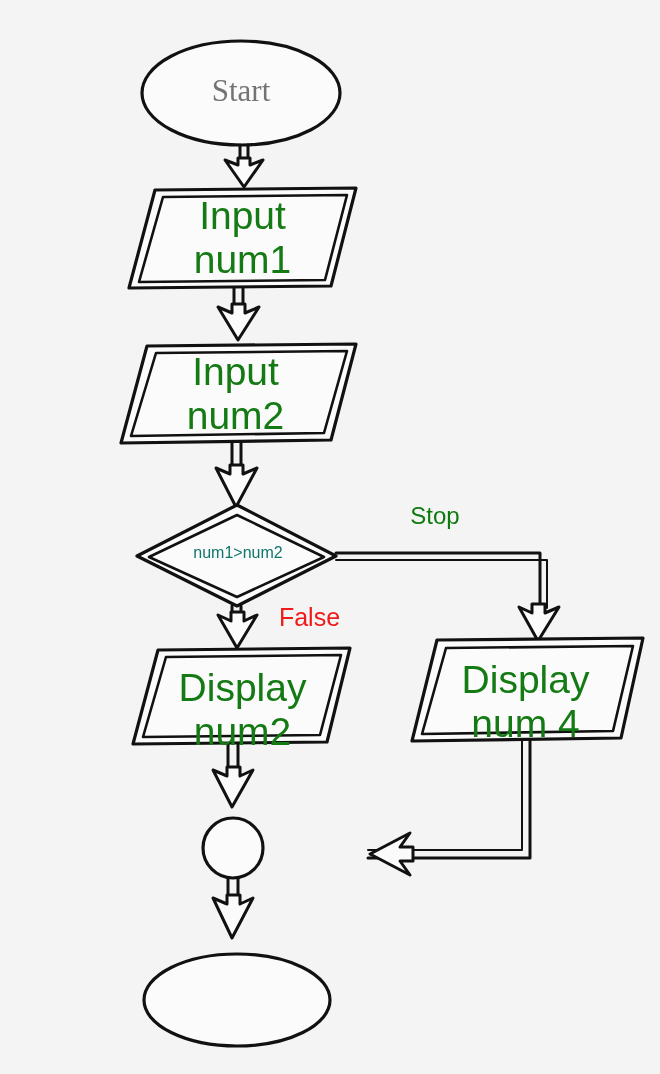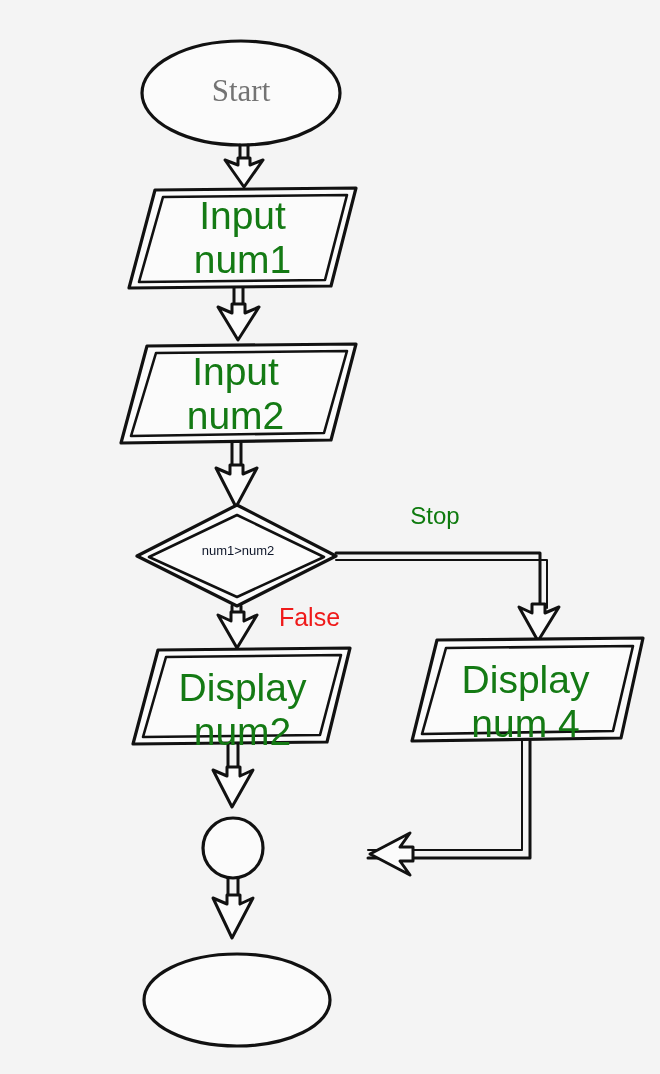--- a/index.html
+++ b/index.html
@@ -77,22 +77,22 @@
     font-size: 27px;
     color: #157a15;
   }
   .txt-io {
     font-family: Liberation Sans, sans-serif;
     font-size: 39px;
     color: #147a14;
   }
   .txt-decision {
     font-family: "Liberation Sans", sans-serif;
-    font-size: 13px;
-    color: #0f172a;
+    font-size: 16px;
+    color: #0f766e;
   }
   .txt-branch-true {
     font-family: "Liberation Sans", sans-serif;
     font-size: 24px;
     color: #0e7a0e;
   }
   .txt-branch-false {
     font-family: "Liberation Sans", sans-serif;
     font-size: 25px;
     color: #ef1a1a;

